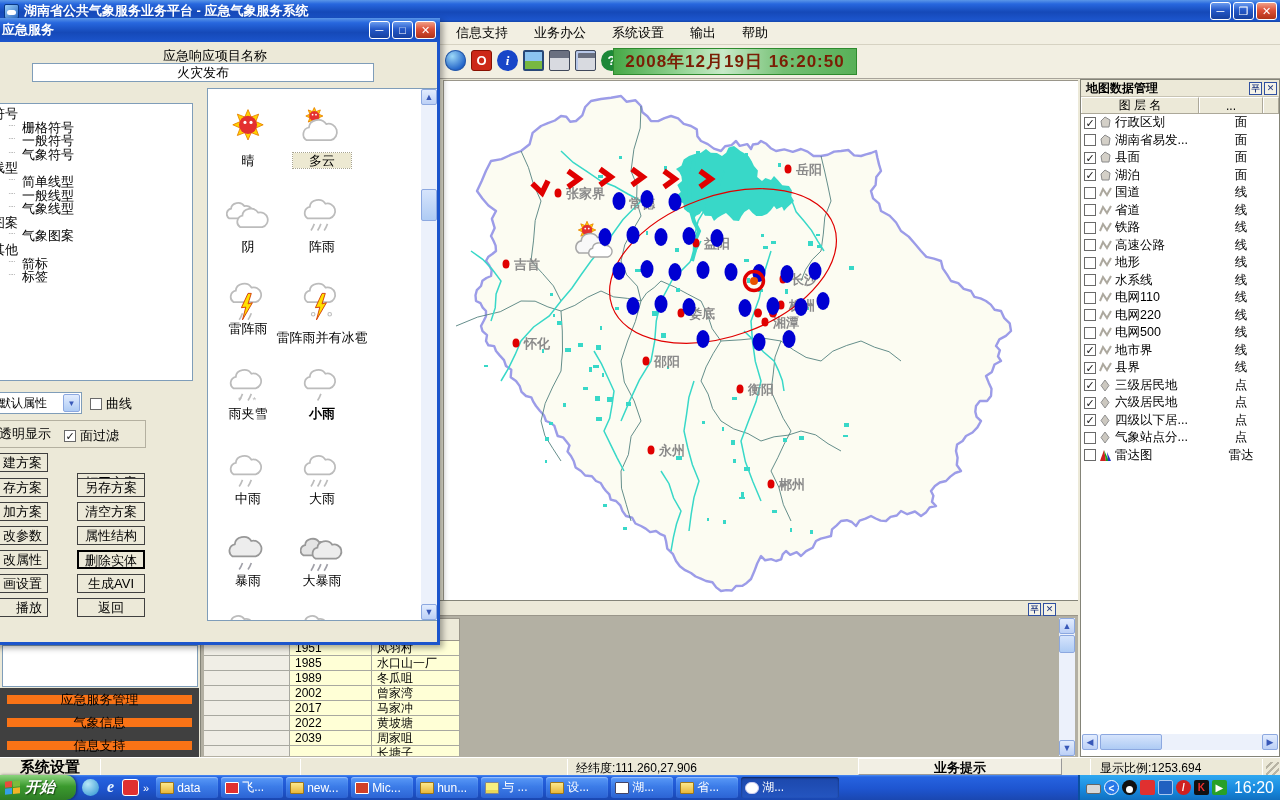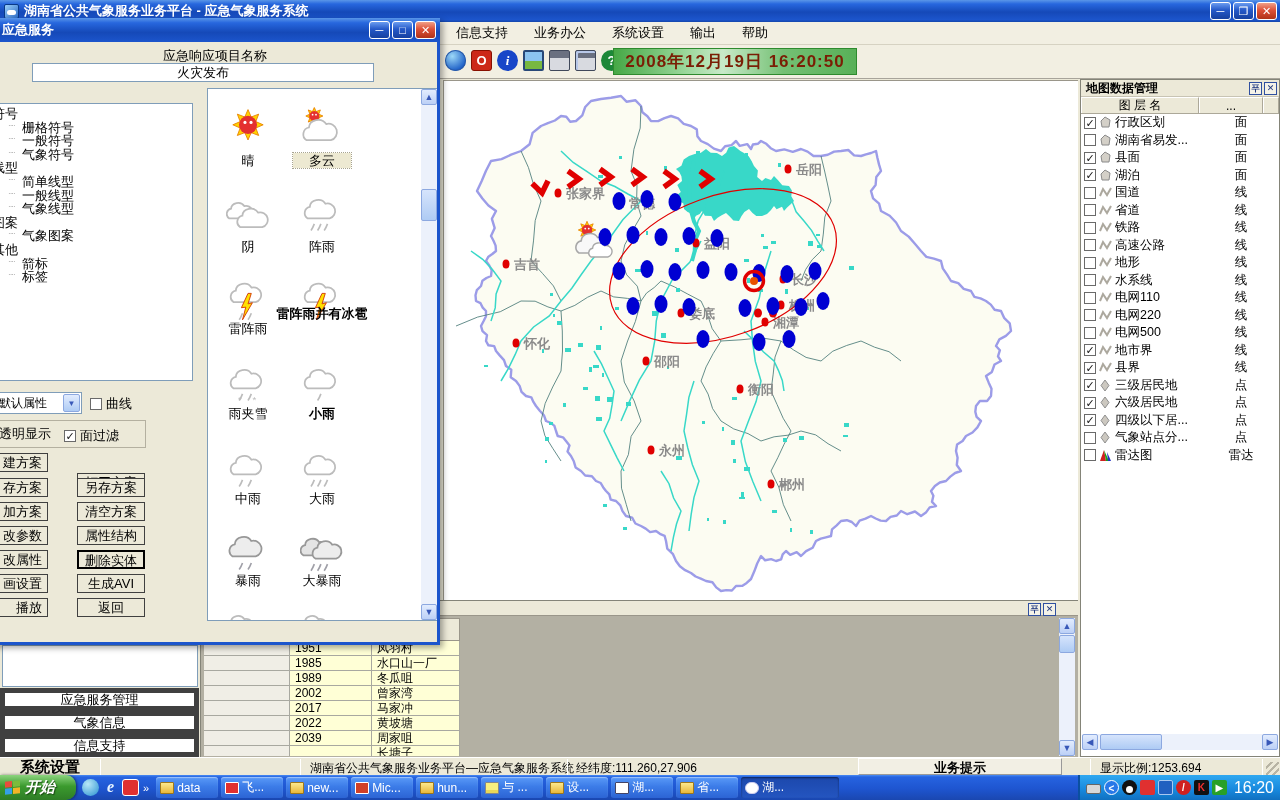--- a/index.html
+++ b/index.html
@@ -51,21 +51,21 @@
 .bp-rows{position:absolute;left:3px;top:40px;width:256px;height:115px;overflow:hidden}
 .trow{display:flex;height:15px}
 .tcell{border-right:1px solid #A8A8A0;border-bottom:1px solid #A8A8A0;font-size:12px;padding:0 5px;overflow:hidden;white-space:nowrap;line-height:14px}
 .tc1{width:86px;background:#F0EEE6}
 .tc2{width:82px;background:#FFFFD6}
 .tc3{width:88px;background:#FFFFD6}
 .bp-vscroll{position:absolute;right:3px;top:17px;width:16px;height:138px;background:#ECF1FB}
 
 .left-stack{position:absolute;left:0;top:645px;width:200px;height:112px;background:#ECE9D8;z-index:3}
 .ls-white{position:absolute;left:2px;top:0;width:196px;height:42px;background:#fff;border:1px solid #7F9DB9}
-.ls-bar{position:absolute;left:0;width:199px;height:23px;background:#ffffff;border:5px solid #404040;display:flex;align-items:center;justify-content:center;font-size:13px}
+.ls-bar{position:absolute;left:0;width:199px;height:23px;background:#f97316;border:7px solid #404040;display:flex;align-items:center;justify-content:center;font-size:13px}
 .statusbar{position:absolute;left:0;top:757px;width:1280px;height:18px;background:#ECE9D8;border-top:1px solid #fff;z-index:6;font-size:12px}
 .sb-sep{position:absolute;top:1px;width:1px;height:16px;background:#9D9A90;border-right:1px solid #fff}
 .msgtab{position:absolute;left:20px;top:0px;font-size:15px;font-weight:bold}
 .sb-hint{position:absolute;left:858px;top:0;width:204px;height:17px;background:#F2EFE4;border:1px solid;border-color:#fff #999 #999 #fff;text-align:center;font-weight:bold;font-size:13px}
 .grip{position:absolute;right:1px;top:4px;width:13px;height:13px;background:
  repeating-linear-gradient(135deg,transparent 0 3px,#B8B4A4 3px 5px)}
 
 .dialog{position:absolute;left:-18px;top:18px;width:458px;height:627px;background:#ECE9D8;z-index:50;box-shadow:3px 3px 6px rgba(0,0,0,.35)}
 .dlg-title{position:absolute;left:0;top:0;width:458px;height:24px;background:linear-gradient(180deg,#5A96E8 0%,#2767DE 20%,#1549B8 60%,#1C55CC 100%);color:#fff;font-weight:bold;font-size:13px;display:flex;align-items:center;padding-left:20px}
 .dlg-edge-r{position:absolute;right:0;top:24px;width:3px;height:603px;background:#1C55CC}
@@ -586,21 +586,20 @@
         <div class="ls-bar" style="top: 43px;">应急服务管理</div>
         <div class="ls-bar" style="top: 66px;">气象信息</div>
         <div class="ls-bar" style="top: 89px;">信息支持</div>
       </div>
   </div>
 
   <div class="statusbar">
     <span class="msgtab">系统设置</span>
     <span class="sb-sep" style="left:100px"></span>
     <span class="sb-sep" style="left:300px"></span>
-    <span class="abs" style="left:310px;top:2px">湖南省公共气象服务业务平台—应急气象服务系统</span>
     <span class="sb-sep" style="left:567px"></span>
     <span class="abs" style="left:576px;top:2px">经纬度:111.260,27.906</span>
     <span class="sb-hint">业务提示</span>
     <span class="sb-sep" style="left:1090px"></span>
     <span class="abs" style="left:1100px;top:2px">显示比例:1253.694</span>
     <span class="sb-sep" style="left:1262px"></span>
     <span class="grip"></span>
   </div>
 
   <div class="dialog">
@@ -701,21 +700,21 @@
             <path d="M15,32 q-1.5,4 -3,6" stroke="#BCBCBC" stroke-width="1.5" fill="none"></path>
             <path d="M23,32 q-1.5,4 -3,6" stroke="#BCBCBC" stroke-width="1.5" fill="none"></path>
           </svg></div>
         <div class="sym-label" style="left: -35px; top: 231px;"><span>雷阵雨</span></div>
         <div class="sym-icon" style="left: 92px; top: 189px;"><svg width="44" height="44" viewBox="0 0 40 40">
             <path d="M7,22 a5.699999999999999,5.699999999999999 0 0 1 1.9,-10.45 a7.6,6.6499999999999995 0 0 1 14.25,-2.8499999999999996 a5.699999999999999,5.699999999999999 0 0 1 3.8,13.299999999999999 z" fill="#fff" stroke="#BCBCBC" stroke-width="1.6"></path>
             <polygon points="20,14 14,27 18,26.5 15,38 24,22.5 20,23.5 23,14" fill="#FFE000" stroke="#D03000" stroke-width="0.8"></polygon>
             <circle cx="12" cy="33" r="1.6" fill="none" stroke="#BCBCBC"></circle>
             <circle cx="27" cy="33" r="1.6" fill="none" stroke="#BCBCBC"></circle>
           </svg></div>
-        <div class="sym-label" style="left: 39px; top: 216px; font-weight: bold;"><span>雷阵雨并有冰雹</span></div>
+        <div class="sym-label" style="left: 39px; top: 240px;"><span>雷阵雨并有冰雹</span></div>
         <div class="sym-icon" style="left: 18px; top: 273px;"><svg width="44" height="44" viewBox="0 0 40 40">
             <path d="M7,24 a5.699999999999999,5.699999999999999 0 0 1 1.9,-10.45 a7.6,6.6499999999999995 0 0 1 14.25,-2.8499999999999996 a5.699999999999999,5.699999999999999 0 0 1 3.8,13.299999999999999 z" fill="#fff" stroke="#BCBCBC" stroke-width="1.6"></path>
             <path d="M15,29 q-1.5,4 -3,6" stroke="#BCBCBC" stroke-width="1.5" fill="none"></path>
             <path d="M23,29 q-1.5,4 -3,6" stroke="#BCBCBC" stroke-width="1.5" fill="none"></path>
             <text x="11" y="37" font-size="9" fill="#BCBCBC">*</text>
             <text x="24" y="37" font-size="9" fill="#BCBCBC">*</text>
           </svg></div>
         <div class="sym-label" style="left: -35px; top: 316px;"><span>雨夹雪</span></div>
         <div class="sym-icon" style="left: 92px; top: 273px;"><svg width="44" height="44" viewBox="0 0 40 40">
             <path d="M7,24 a5.699999999999999,5.699999999999999 0 0 1 1.9,-10.45 a7.6,6.6499999999999995 0 0 1 14.25,-2.8499999999999996 a5.699999999999999,5.699999999999999 0 0 1 3.8,13.299999999999999 z" fill="#fff" stroke="#BCBCBC" stroke-width="1.6"></path>

